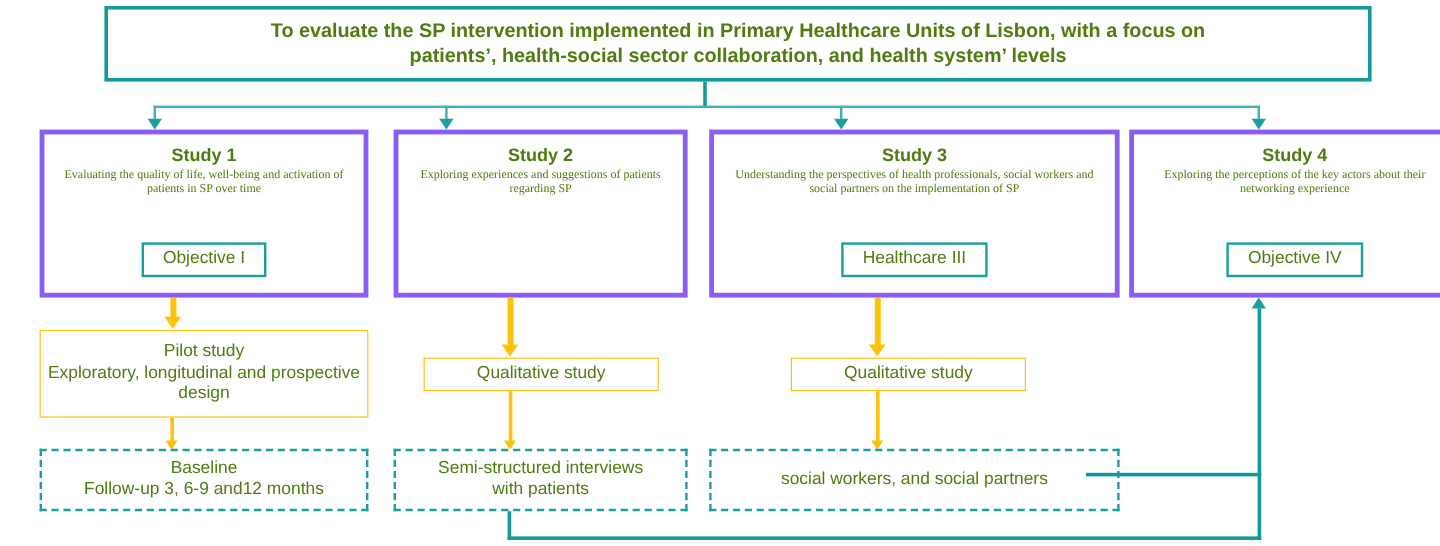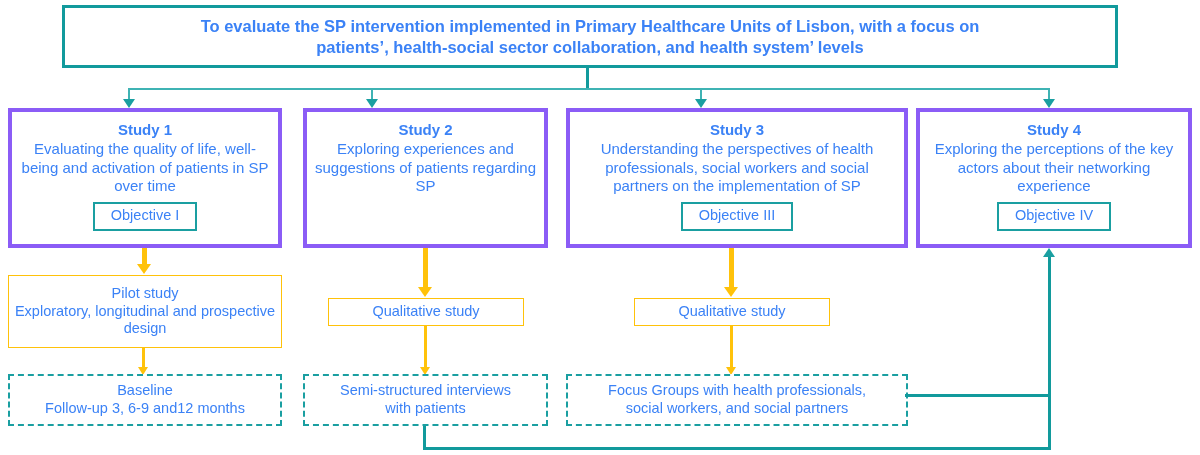--- a/index.html
+++ b/index.html
@@ -20,22 +20,23 @@
   }
   .box {
     position: absolute;
     box-sizing: border-box;
     display: flex;
     flex-direction: column;
     align-items: center;
     justify-content: center;
     text-align: center;
     background: #ffffff;
-    color: #3b82f6;
+    color: #4d7c0f;
     line-height: 1.22;
+    margin-left: 25px;
   }
 
   
   #aim-box {
     left: 62px;
     top: 5px;
     width: 1056px;
     height: 63px;
     border: 3px solid #129a9c;
     font-size: 16.5px;
@@ -50,22 +51,23 @@
     height: 140px;
     padding: 6px 8px 8px 8px;
     justify-content: flex-start;
   }
   .study-title {
     font-size: 15px;
     font-weight: bold;
     margin-top: 3px;
   }
   .study-desc {
-    font-size: 15px;
+    font-size: 10px;
     margin-top: 1px;
+    font-family: Liberation Serif, serif;
   }
   .objective {
     margin-top: auto;
     margin-bottom: 5px;
     border: 2px solid #1a9fa1;
     background: #ffffff;
     font-size: 14.5px;
     padding: 4px 16px 5px 16px;
     line-height: 1.1;
   }
@@ -209,21 +211,21 @@
   </div>
 
   <div class="box study-box" id="study-2">
     <div class="study-title">Study 2</div>
     <div class="study-desc">Exploring experiences and suggestions of patients regarding SP</div>
   </div>
 
   <div class="box study-box" id="study-3">
     <div class="study-title">Study 3</div>
     <div class="study-desc">Understanding the perspectives of health professionals, social workers and social partners on the implementation of SP</div>
-    <div class="objective">Objective III</div>
+    <div class="objective">Healthcare III</div>
   </div>
 
   <div class="box study-box" id="study-4">
     <div class="study-title">Study 4</div>
     <div class="study-desc">Exploring the perceptions of the key actors about their networking experience</div>
     <div class="objective">Objective IV</div>
   </div>
 
   <div class="conn v-gold" style="left:142px; top:248px; height:17px;"></div>
   <div class="conn arrow-down-gold" style="left:137px; top:264px;"></div>
@@ -260,21 +262,20 @@
     <span>Baseline</span>
     <span>Follow-up 3, 6-9 and12 months</span>
   </div>
 
   <div class="box data-box" id="interviews">
     <span>Semi-structured interviews</span>
     <span>with patients</span>
   </div>
 
   <div class="box data-box" id="focus-groups">
-    <span>Focus Groups with health professionals,</span>
     <span>social workers, and social partners</span>
   </div>
 
   <div class="conn h-teal-thick" style="left:905px; top:394px; width:146px;"></div>
 
   <div class="conn v-teal-thick" style="left:423px; top:426px; height:24px;"></div>
   <div class="conn h-teal-thick" style="left:423px; top:447px; width:628px;"></div>
 
   <div class="conn v-teal-thick" style="left:1048px; top:257px; height:193px;"></div>
   <div class="conn arrow-up-teal" style="left:1043px; top:248px;"></div>

